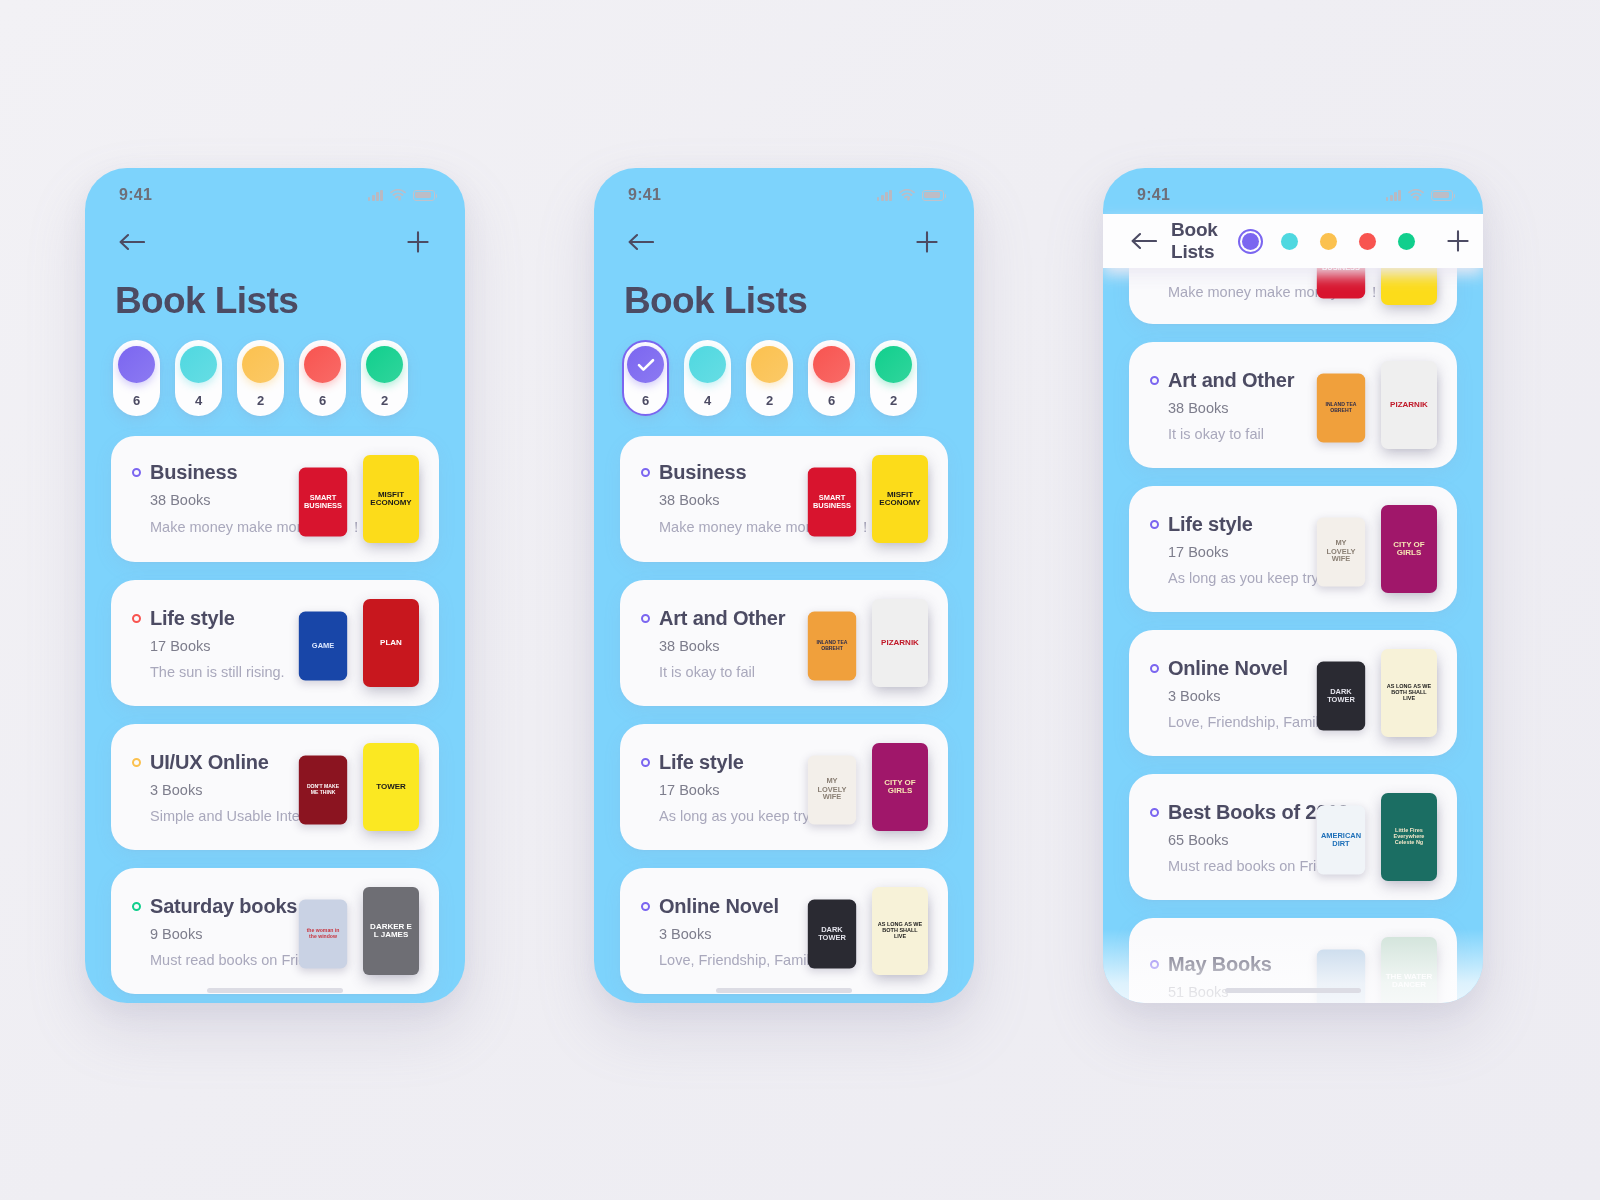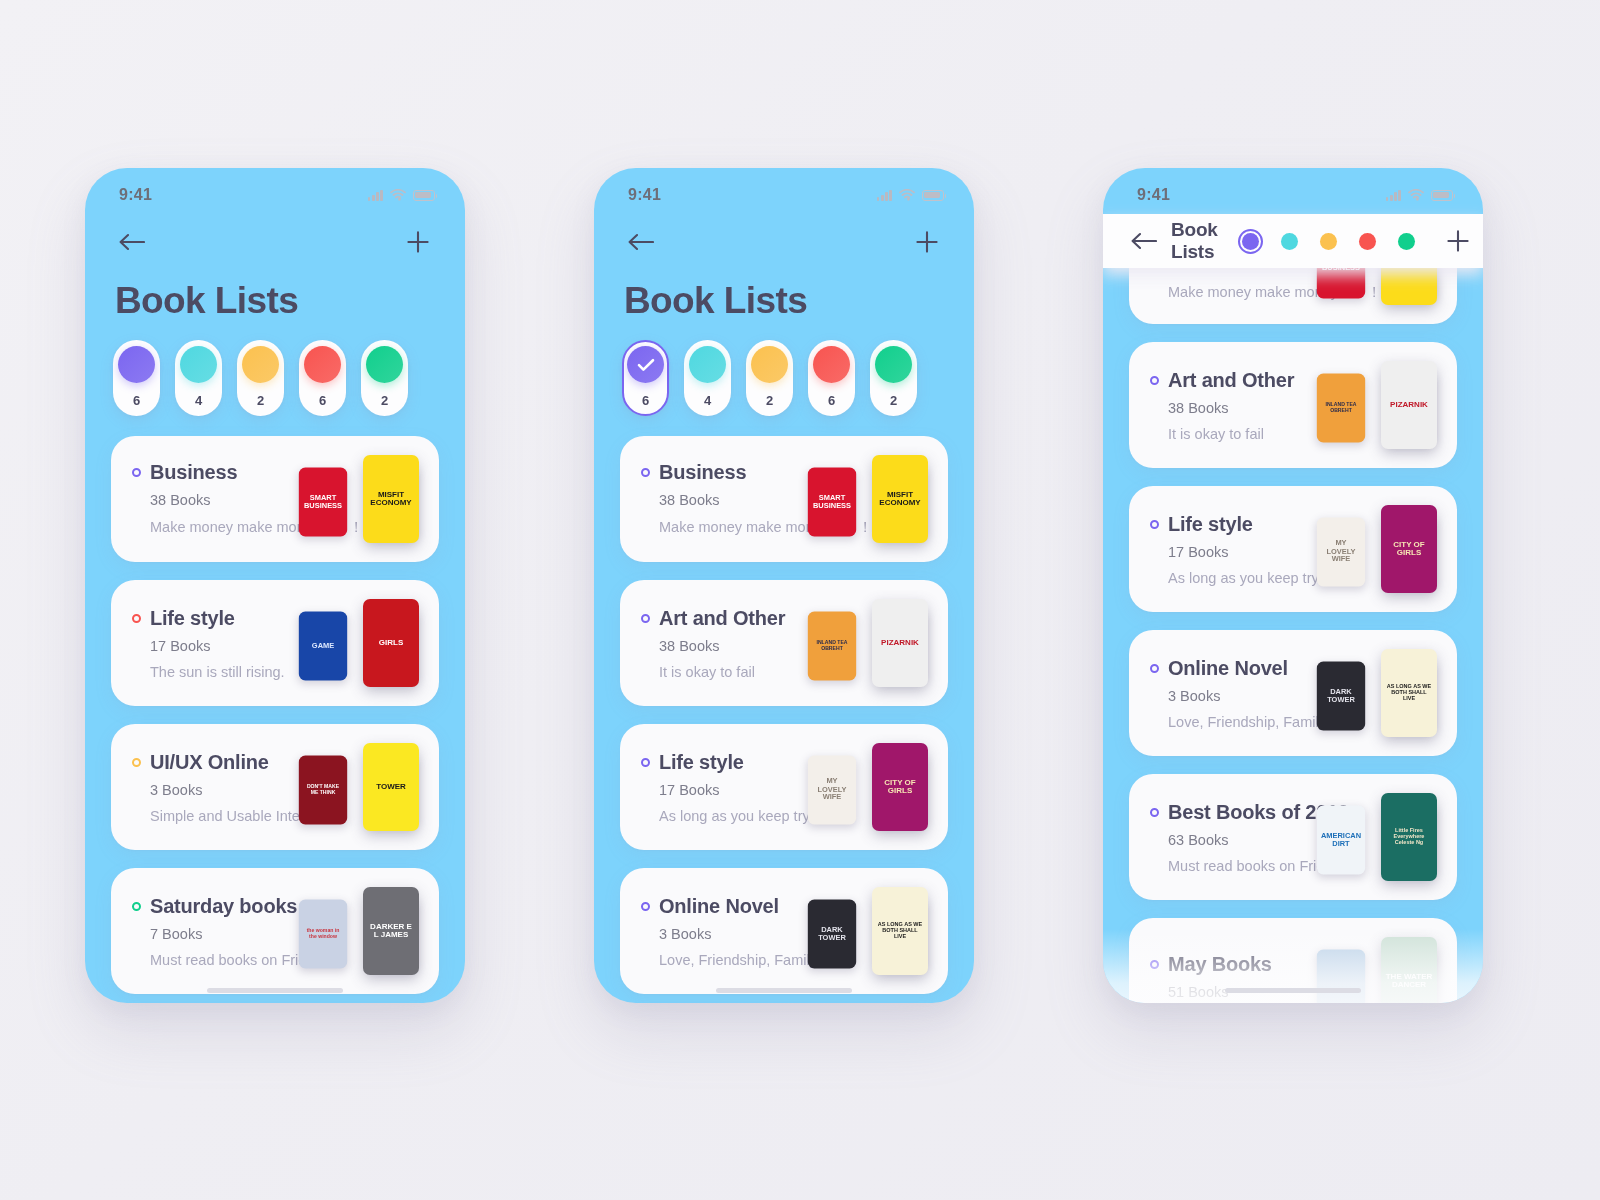--- a/index.html
+++ b/index.html
@@ -194,21 +194,21 @@
               <div class="row-title">
                 <span class="bullet" style="border-color: rgb(248, 84, 80);"></span>
                 <span class="c-title">Life style</span>
               </div>
               <div class="c-count">17 Books</div>
               <div class="c-sub">The sun is still rising.</div>
             </div>
             <div class="covers">
               <div class="cv l" style="background: rgb(24, 70, 168); color: rgb(220, 232, 255); font-size: 8px; padding: 4px;">GAME</div>
               <div class="cv r" style="background: rgb(106, 48, 200); color: rgb(234, 220, 255); font-size: 8px; padding: 4px;">USE</div>
-              <div class="cv m" style="background: rgb(200, 23, 30); color: rgb(255, 255, 255); font-size: 8px; padding: 4px;">GIRLS</div>
+              <div class="cv m" style="background: rgb(200, 23, 30); color: rgb(255, 255, 255); font-size: 8px; padding: 4px;">PLAN</div>
             </div>
           </div>
           <div class="card">
             <div class="card-text">
               <div class="row-title">
                 <span class="bullet" style="border-color: rgb(251, 193, 79);"></span>
                 <span class="c-title">UI/UX Online</span>
               </div>
               <div class="c-count">3 Books</div>
               <div class="c-sub">Simple and Usable Interaction</div>
@@ -218,27 +218,27 @@
               <div class="cv r" style="background: rgb(242, 242, 242); color: rgb(138, 138, 138); font-size: 8px; padding: 4px;">and</div>
               <div class="cv m" style="background: rgb(251, 232, 34); color: rgb(26, 26, 26); font-size: 8px; padding: 4px;">TOWER</div>
             </div>
           </div>
           <div class="card">
             <div class="card-text">
               <div class="row-title">
                 <span class="bullet" style="border-color: rgb(17, 207, 141);"></span>
                 <span class="c-title">Saturday books</span>
               </div>
-              <div class="c-count">7 Books</div>
+              <div class="c-count">9 Books</div>
               <div class="c-sub">Must read books on Friday</div>
             </div>
             <div class="covers">
               <div class="cv l" style="background: rgb(201, 210, 228); color: rgb(200, 52, 62); font-size: 5.5px; padding: 4px;">the woman in the window</div>
               <div class="cv r" style="background: rgb(138, 138, 146); color: rgb(232, 232, 238); font-size: 8px; padding: 4px;">ARTEMIS</div>
-              <div class="cv m" style="background: rgb(110, 110, 116); color: rgb(255, 255, 255); font-size: 8px; padding: 4px;">DARKER E L JAMES</div>
+              <div class="cv m" style="background: rgb(110, 110, 116); color: rgb(255, 255, 255); font-size: 8px; padding: 4px; border-radius: 6px;">DARKER E L JAMES</div>
             </div>
           </div>
         </div>
 
     </div>
     <div class="home-ind"></div>
   </div>
 
   <div class="phone" id="phone2">
     <div class="statusbar">
@@ -481,21 +481,21 @@
               <div class="cv r" style="background: rgb(244, 241, 236); color: rgb(192, 24, 40); font-size: 8px; padding: 4px;">VERY ABLE GENIUS</div>
               <div class="cv m" style="background: rgb(247, 242, 216); color: rgb(26, 26, 26); font-size: 5.5px; padding: 4px;">AS LONG AS WE BOTH SHALL LIVE</div>
             </div>
           </div>
           <div class="card">
             <div class="card-text">
               <div class="row-title">
                 <span class="bullet" style="border-color: rgb(123, 102, 240);"></span>
                 <span class="c-title">Best Books of 2019</span>
               </div>
-              <div class="c-count">63 Books</div>
+              <div class="c-count">65 Books</div>
               <div class="c-sub">Must read books on Friday</div>
             </div>
             <div class="covers">
               <div class="cv l" style="background: rgb(240, 244, 248); color: rgb(29, 111, 184); font-size: 8px; padding: 4px;">AMERICAN DIRT</div>
               <div class="cv r" style="background: rgb(240, 132, 86); color: rgb(255, 255, 255); font-size: 5.5px; padding: 4px;">WHERE THE CRAWDADS SING</div>
               <div class="cv m" style="background: rgb(27, 110, 99); color: rgb(242, 230, 200); font-size: 5.5px; padding: 4px;">Little Fires Everywhere Celeste Ng</div>
             </div>
           </div>
           <div class="card">
             <div class="card-text">

